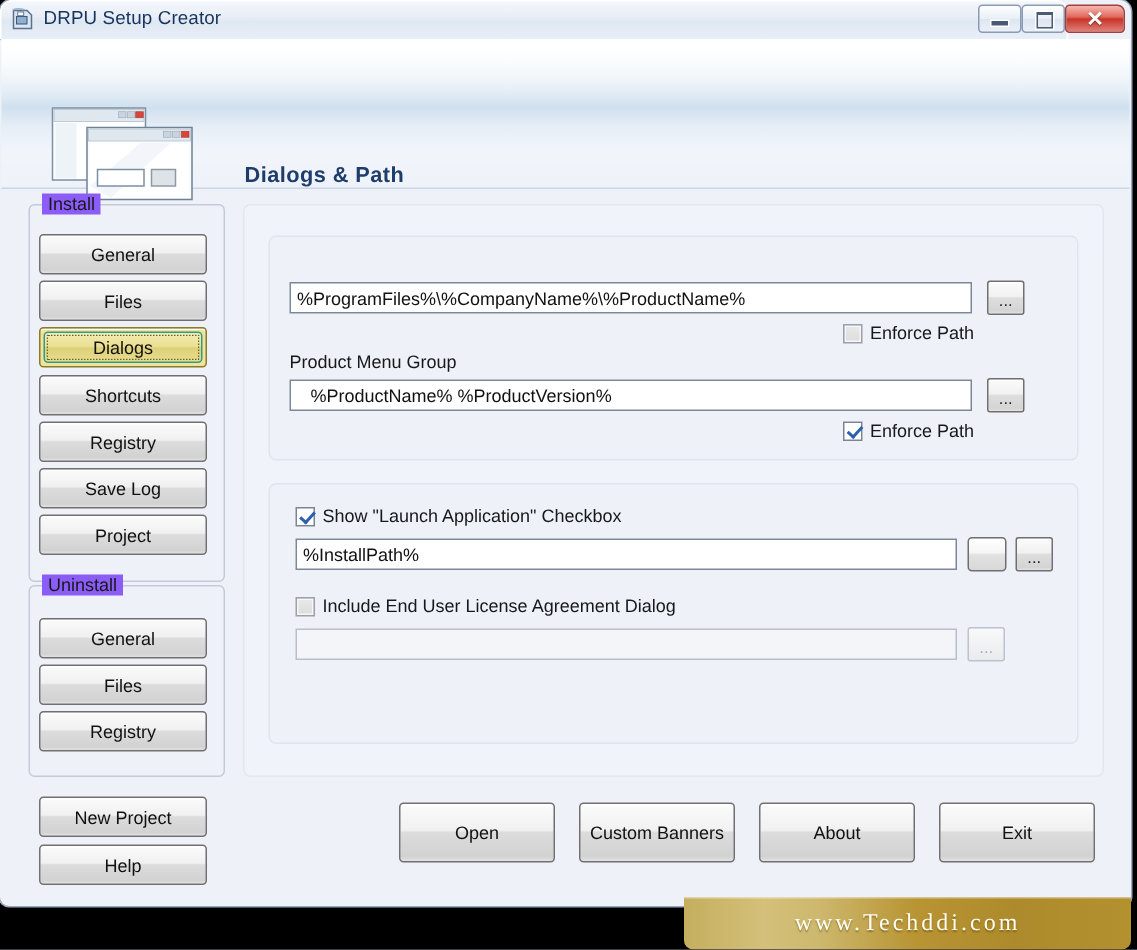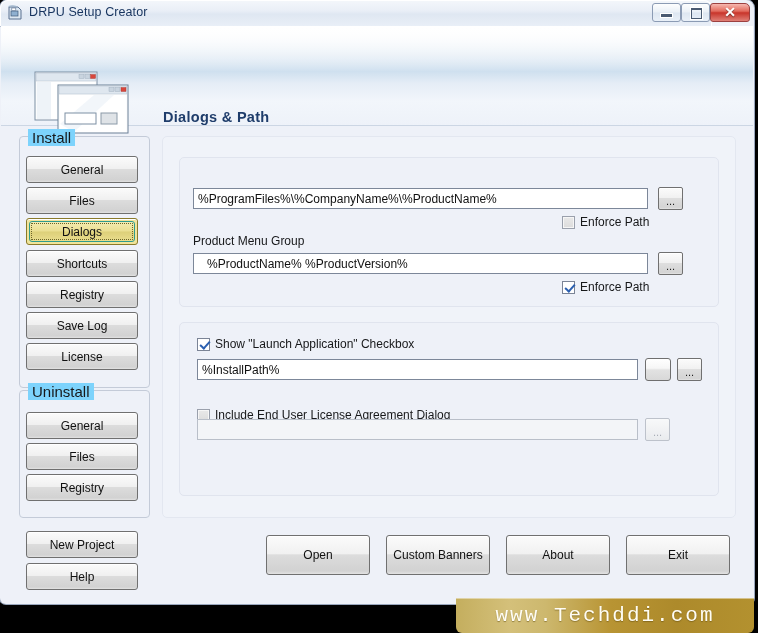--- a/index.html
+++ b/index.html
@@ -161,22 +161,22 @@
     position: absolute;
     border: 1px solid #c4cbd8;
     border-radius: 4px;
     background: transparent;
     box-sizing: border-box;
   }
   .groupbox > .gb-legend {
     position: absolute;
     top: -8px; left: 8px;
     padding: 0 4px;
-    background: #7dd3fc;
-    font-size: 15px;
+    background: #8b5cf6;
+    font-size: 12px;
     color: #17181a;
     white-space: nowrap;
   }
   #group-install { left: 19px; top: 136px; width: 131px; height: 252px; }
   #group-uninstall { left: 19px; top: 390px; width: 131px; height: 128px; }
 
   
   .btn {
     position: absolute;
     box-sizing: border-box;
@@ -324,21 +324,21 @@
   }
   .cb-box.checked::after {
     content: "";
     position: absolute;
     left: 4px; top: 0px;
     width: 4px; height: 8px;
     border: solid #2b5fb0;
     border-width: 0 2px 2px 0;
     transform: rotate(42deg);
   }
-  .cb-row.disabled { color: #17181a; margin-top: 11px; }
+  .cb-row.disabled { color: #17181a; }
   .cb-row.disabled .cb-box {
     background: linear-gradient(to bottom, #e9e9e9, #dcdcdc);
     border-color: #9aa0ac;
     box-shadow: inset 0 0 0 1px #f6f6f6;
   }
 
   
   .action-btn {
     position: absolute;
     top: 535px;
@@ -365,24 +365,24 @@
     width: 298px; height: 35px;
     border-radius: 0 0 6px 6px;
     background: linear-gradient(to right,
       #c4ae5e 0%, #d4c07a 18%, #cdb86e 30%, #b89433 52%, #ad8a2b 74%, #b3912f 100%);
     box-shadow: inset 0 1px 0 rgba(255,255,255,.45);
     display: flex;
     align-items: center;
     justify-content: center;
   }
   #watermark-text {
-    font-size: 21px;
+    font-size: 16px;
     color: #fffdf4;
     letter-spacing: 2px;
-    font-family: Liberation Mono, monospace;
+    font-family: Liberation Serif, serif;
     text-shadow: 0 1px 1px rgba(90,70,10,.5);
     white-space: nowrap;
   }
 </style>
 </head>
 <body>
 
 <div id="app-window">
 
   <div id="titlebar">
@@ -450,21 +450,21 @@
   <div class="btn side-btn" style="top:250px;">
     <span>Shortcuts</span>
   </div>
   <div class="btn side-btn" style="top:281px;">
     <span>Registry</span>
   </div>
   <div class="btn side-btn" style="top:312px;">
     <span>Save Log</span>
   </div>
   <div class="btn side-btn" style="top:343px;">
-    <span>License</span>
+    <span>Project</span>
   </div>
 
   <div class="groupbox" id="group-uninstall">
     <span class="gb-legend">Uninstall</span>
   </div>
 
   <div class="btn side-btn" style="top:412px;">
     <span>General</span>
   </div>
   <div class="btn side-btn" style="top:443px;">

